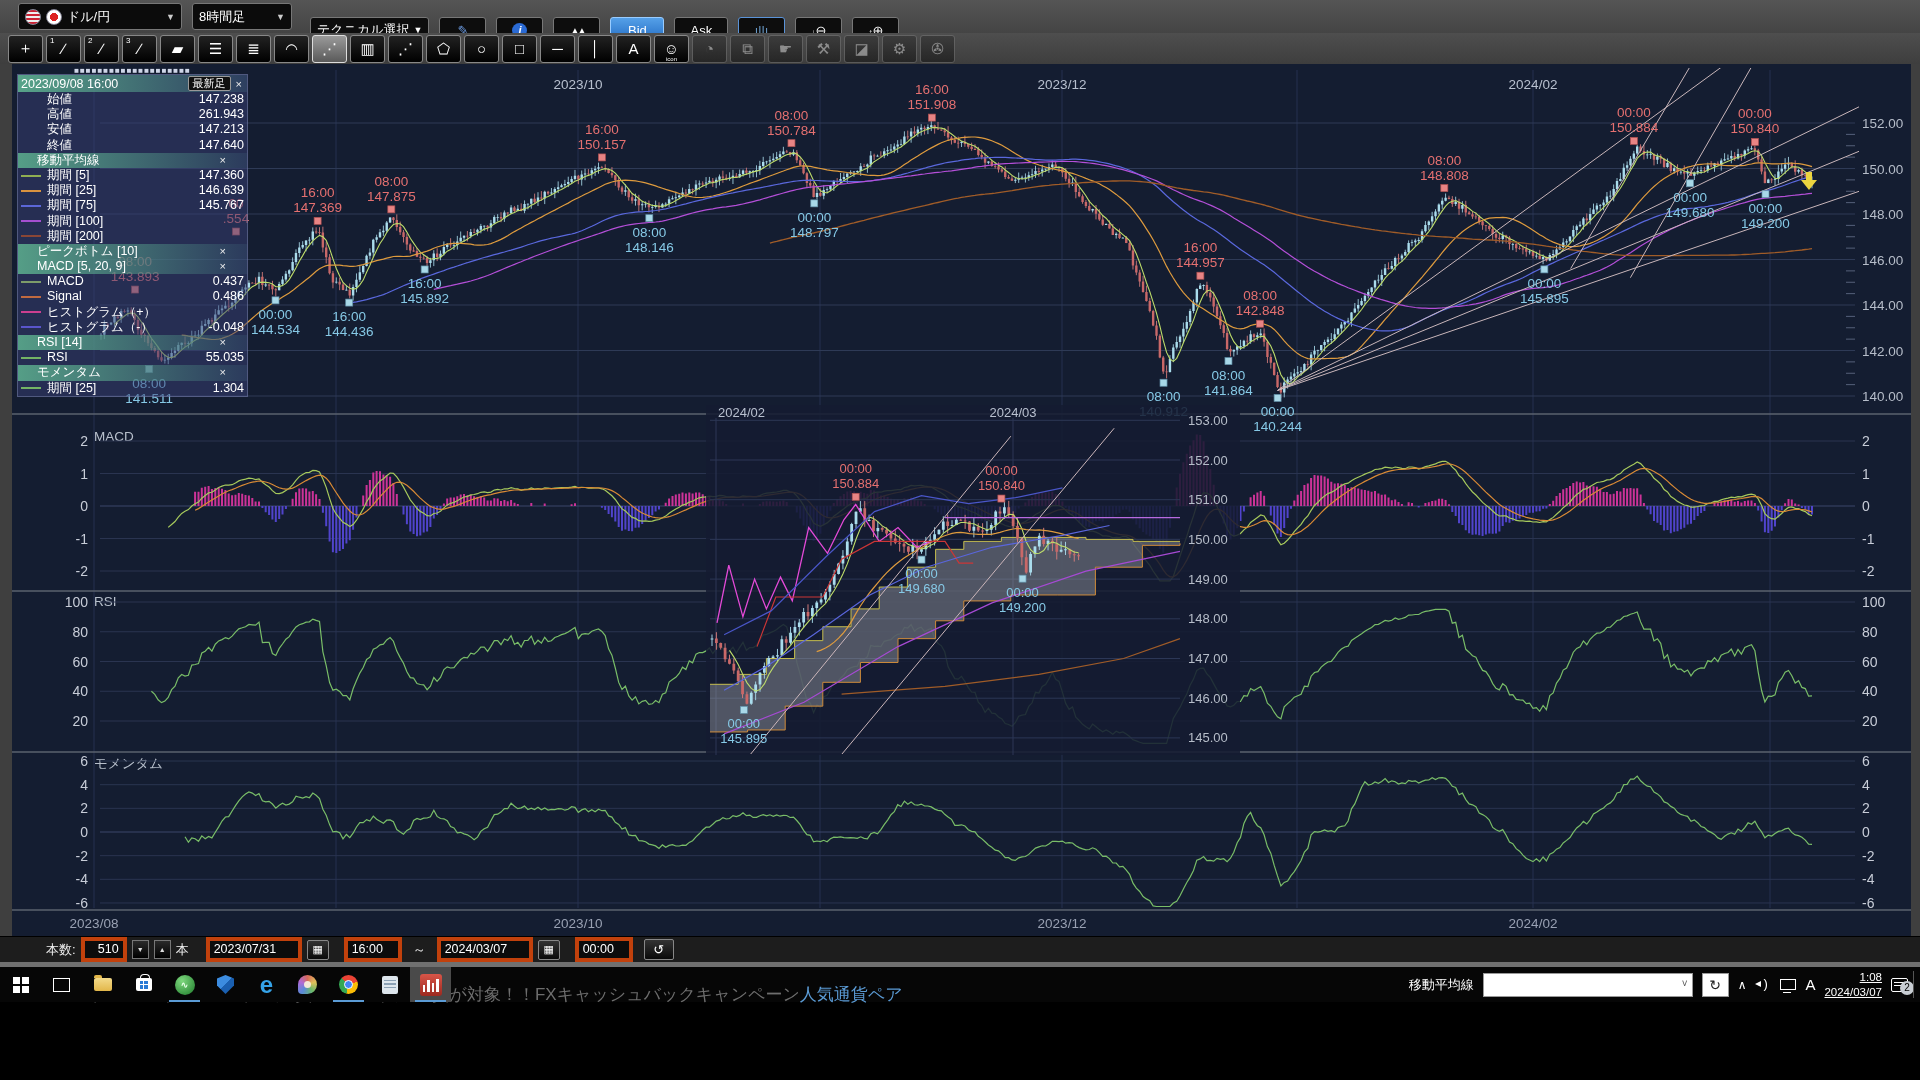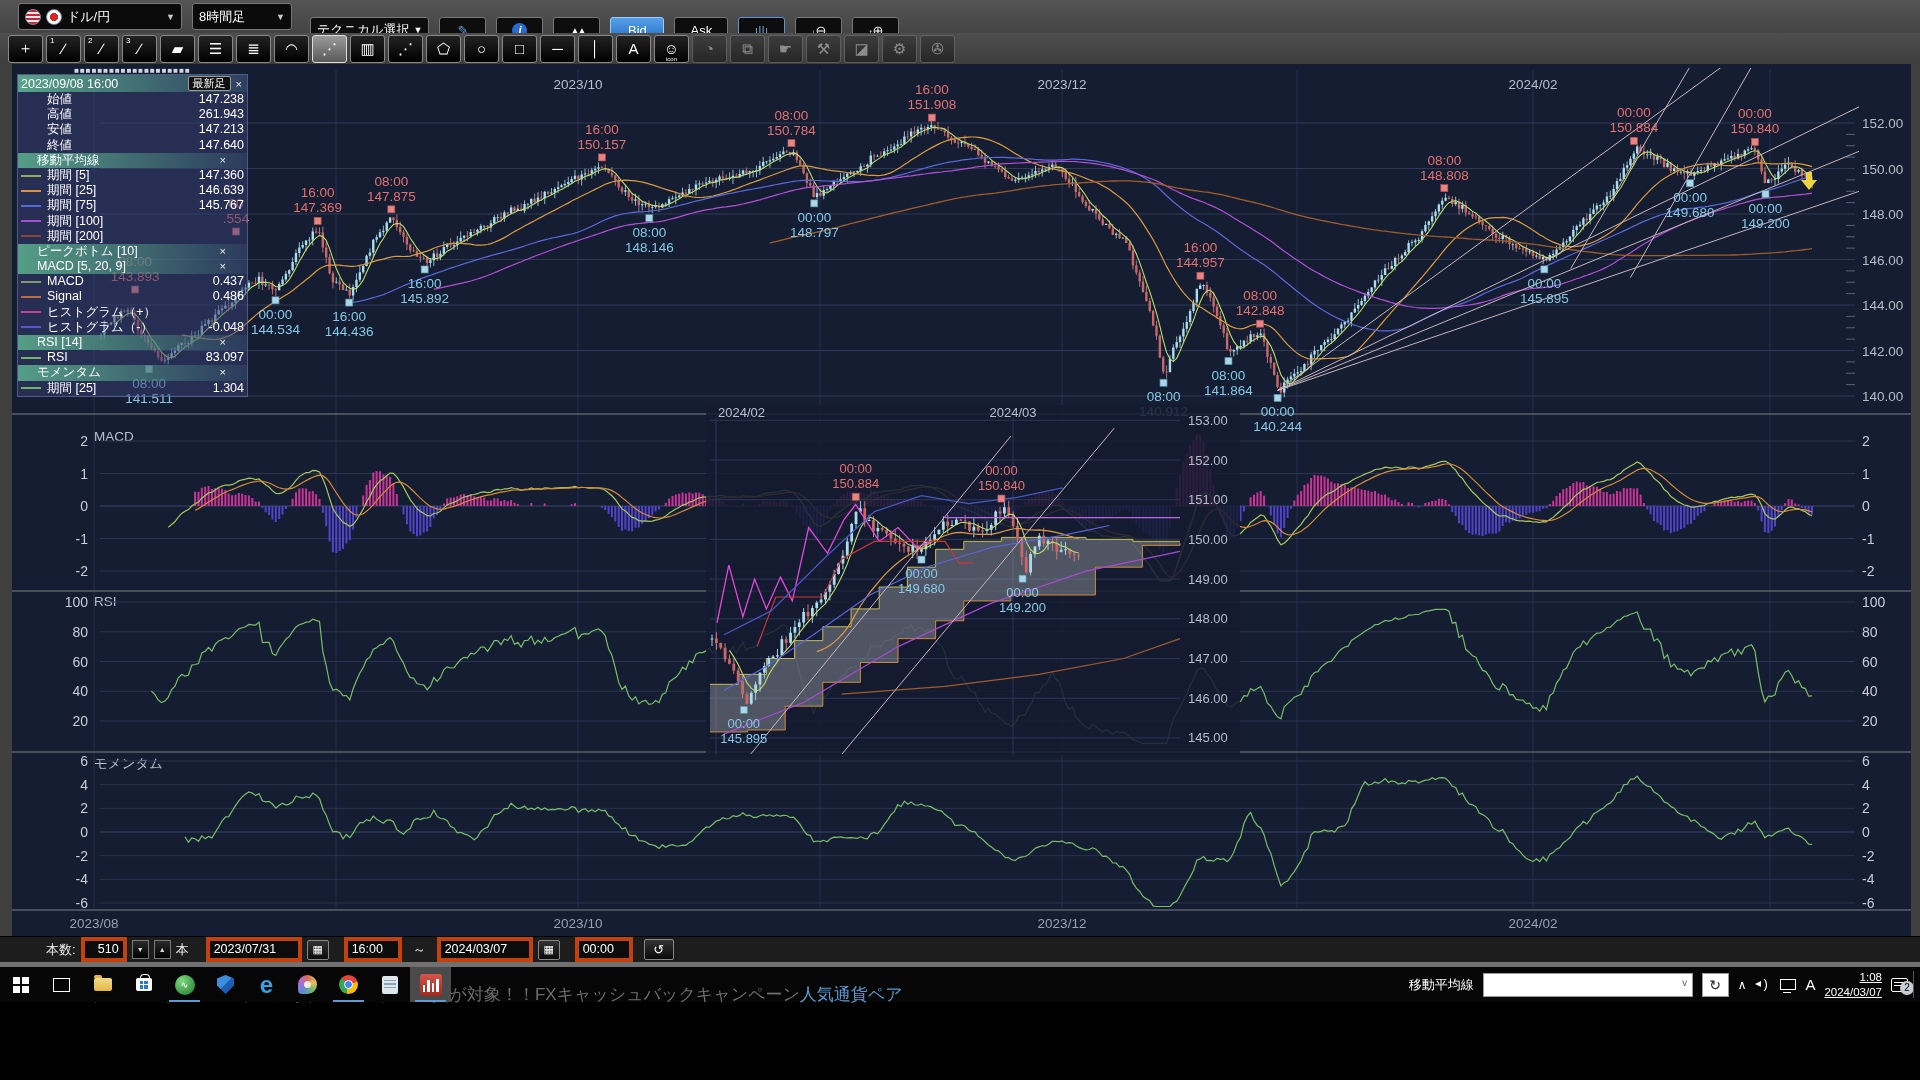--- a/index.html
+++ b/index.html
@@ -613,21 +613,21 @@
           <span class="lb">ヒストグラム（-）</span>
           <span class="vl">-0.048</span>
         </div>
         <div class="ip-sec">
           <span class="lb">RSI [14]</span>
           <span class="ip-x">×</span>
         </div>
         <div class="ip-row">
           <span class="sw" style="background:#74b465"></span>
           <span class="lb">RSI</span>
-          <span class="vl">83.097</span>
+          <span class="vl">55.035</span>
         </div>
         <div class="ip-sec">
           <span class="lb">モメンタム</span>
           <span class="ip-x">×</span>
         </div>
         <div class="ip-row">
           <span class="sw" style="background:#74b465"></span>
           <span class="lb">期間 [25]</span>
           <span class="vl">1.304</span>
         </div>

